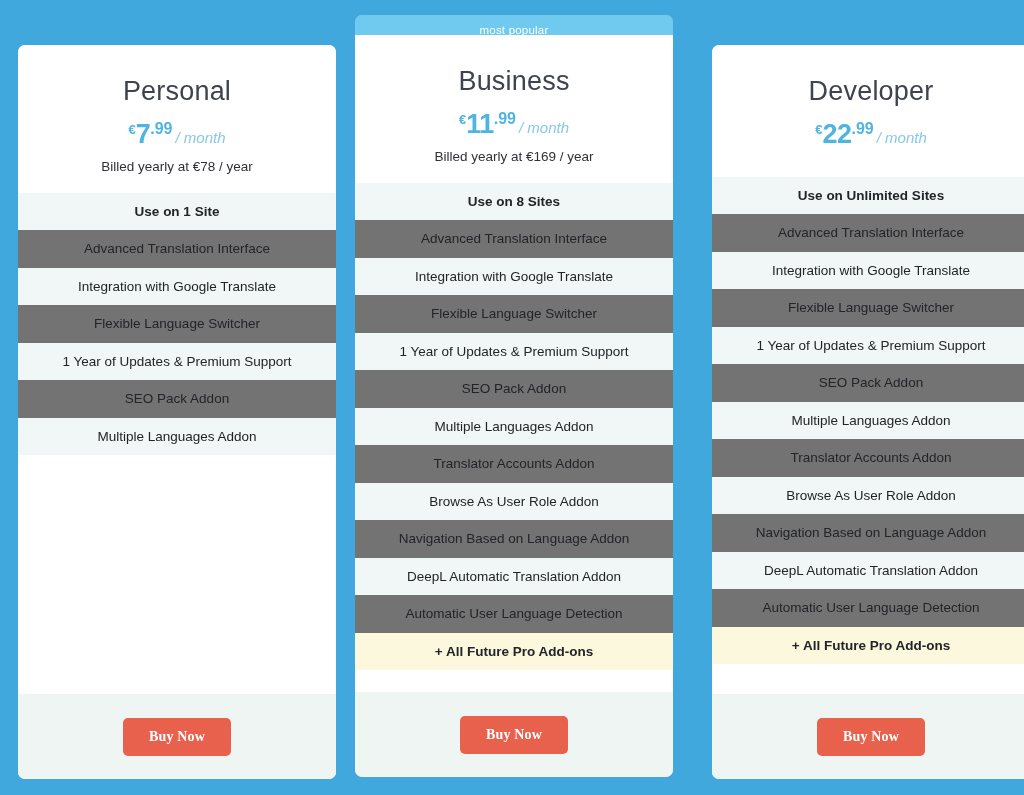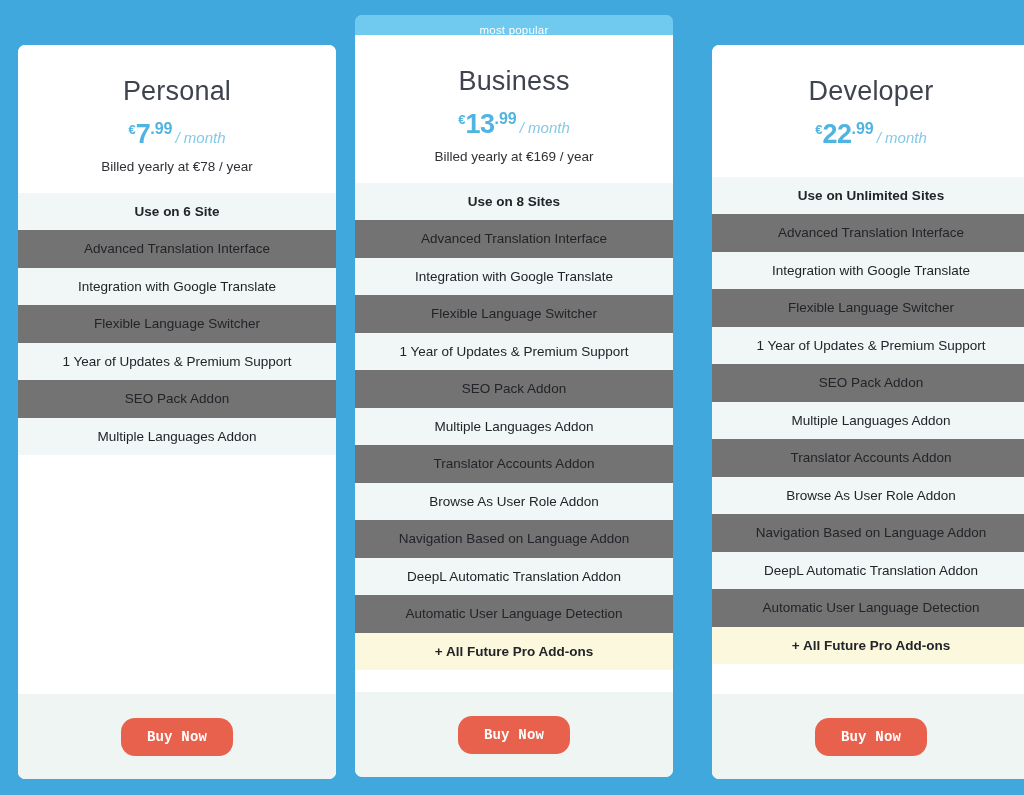--- a/index.html
+++ b/index.html
@@ -167,66 +167,66 @@
     justify-content: center;
   }
 
   .buy-btn {
     display: inline-block;
     background: #e8614c;
     color: #ffffff;
     font-size: 14px;
     font-weight: 700;
     border: none;
-    border-radius: 14px;
+    border-radius: 5px;
     padding: 0 26px;
     height: 38px;
     line-height: 38px;
     cursor: pointer;
-    font-family: Liberation Mono, monospace;
+    font-family: Liberation Serif, serif;
     letter-spacing: 0.2px;
   }
 </style>
 </head>
 <body>
 
 <div class="pricing-wrap">
 
   <div class="plan-card col-1">
     <div class="card-inner">
       <div class="plan-head">
         <div class="plan-title">Personal</div>
         <div class="plan-price">
           <span class="price-currency">€</span><span class="price-main">7</span><span class="price-cents">.99</span><span class="price-period">/ month</span>
         </div>
         <div class="plan-billed">Billed yearly at €78 / year</div>
       </div>
       <div class="features">
-          <div class="feature-row shade bold">Use on 6 Site</div>
+          <div class="feature-row shade bold">Use on 1 Site</div>
           <div class="feature-row">Advanced Translation Interface</div>
           <div class="feature-row shade">Integration with Google Translate</div>
           <div class="feature-row">Flexible Language Switcher</div>
           <div class="feature-row shade">1 Year of Updates &amp; Premium Support</div>
           <div class="feature-row">SEO Pack Addon</div>
           <div class="feature-row shade">Multiple Languages Addon</div>
           <div class="features-spacer"></div>
         </div>
       <div class="plan-foot">
         <button class="buy-btn">Buy Now</button>
       </div>
     </div>
   </div>
 
   <div class="plan-card col-2 featured">
     <div class="popular-badge">most popular</div>
     <div class="card-inner">
       <div class="plan-head">
         <div class="plan-title">Business</div>
         <div class="plan-price">
-          <span class="price-currency">€</span><span class="price-main">13</span><span class="price-cents">.99</span><span class="price-period">/ month</span>
+          <span class="price-currency">€</span><span class="price-main">11</span><span class="price-cents">.99</span><span class="price-period">/ month</span>
         </div>
         <div class="plan-billed">Billed yearly at €169 / year</div>
       </div>
       <div class="features">
           <div class="feature-row shade bold">Use on 8 Sites</div>
           <div class="feature-row">Advanced Translation Interface</div>
           <div class="feature-row shade">Integration with Google Translate</div>
           <div class="feature-row">Flexible Language Switcher</div>
           <div class="feature-row shade">1 Year of Updates &amp; Premium Support</div>
           <div class="feature-row">SEO Pack Addon</div>

